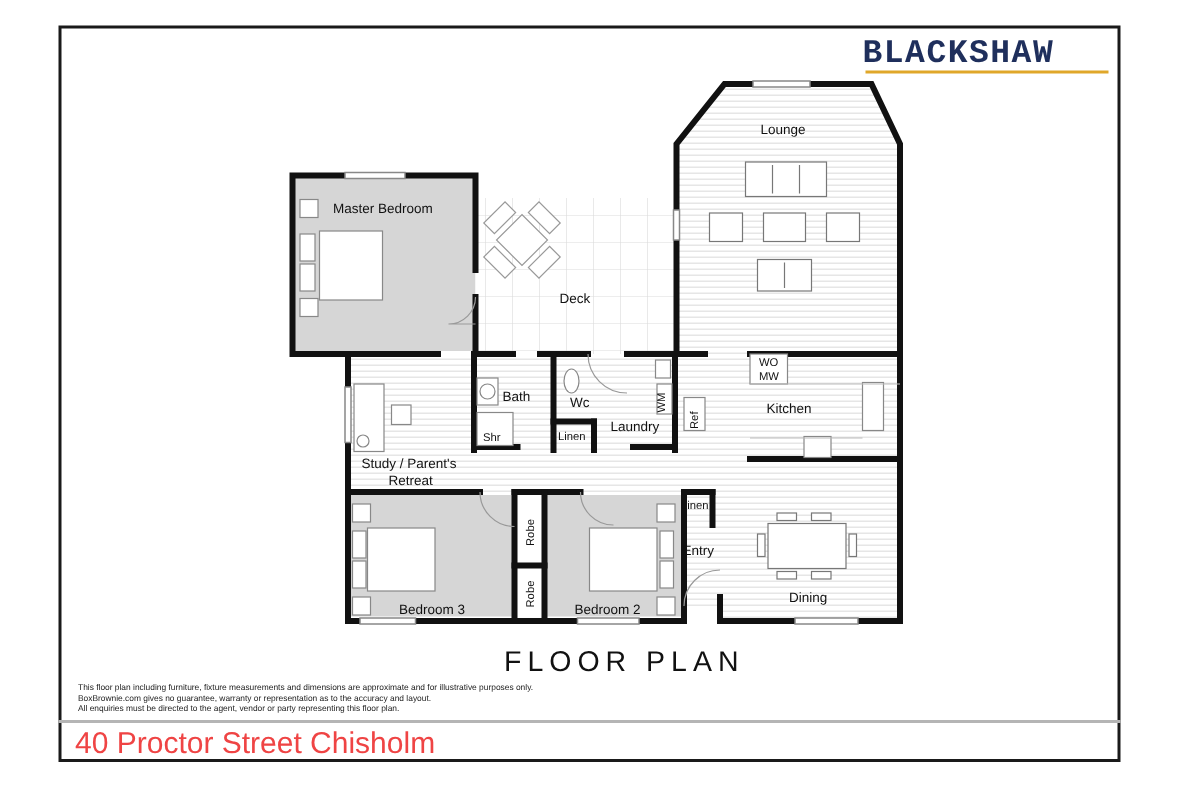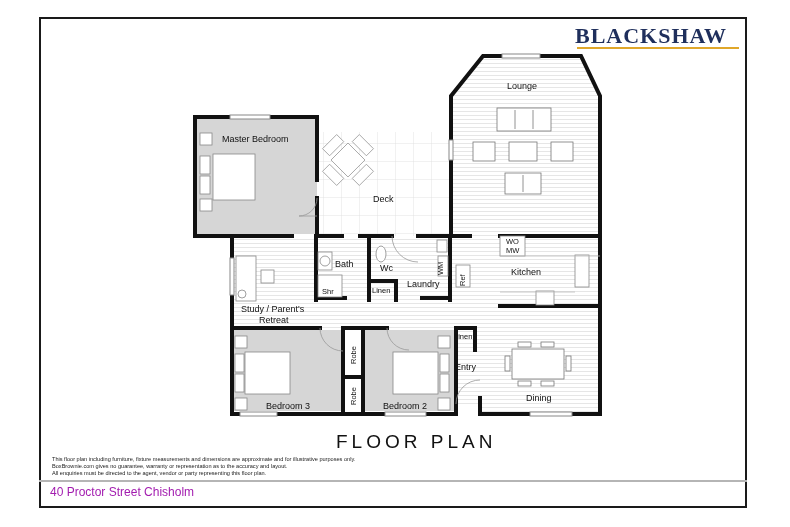--- a/index.html
+++ b/index.html
@@ -1,23 +1,23 @@
 <!DOCTYPE html>
 <html><head>
 <meta charset="utf-8">
 <style>
   html, body { margin: 0; padding: 0; background: #ffffff; }
   body { width: 790px; height: 527px; position: relative; overflow: hidden; font-family: "Liberation Sans", sans-serif; }
   .frame { position: absolute; left: 39px; top: 17px; width: 708px; height: 491px; border: 2px solid #1a1a1a; box-sizing: border-box; }
   .sep { position: absolute; left: 39px; top: 480px; width: 708px; height: 2px; background: #b5b5b5; }
-  .logo { position: absolute; left: 575px; top: 23px; font-family: Liberation Serif, serif; font-weight: bold; font-size: 22px; letter-spacing: 1px; color: #1f2f5c; }
+  .logo { position: absolute; left: 575px; top: 23px; font-family: Liberation Mono, monospace; font-weight: bold; font-size: 22px; letter-spacing: 1px; color: #1f2f5c; }
   .logo-underline { position: absolute; left: 577px; top: 47px; width: 162px; height: 2px; background: #e0a72a; }
   .fp-title { position: absolute; left: 336px; top: 431px; font-size: 19px; letter-spacing: 4px; color: #111; }
   .disclaimer { position: absolute; left: 52px; top: 456px; font-size: 5.6px; line-height: 7px; color: #222; }
-  .address { position: absolute; left: 50px; top: 485px; font-size: 12px; color: #a21caf; text-align: center; }
+  .address { position: absolute; left: 50px; top: 485px; font-size: 20px; color: #ef4444; text-align: center; }
   svg.plan { position: absolute; left: 0; top: 0; }
   .lbl { font-family: "Liberation Sans", sans-serif; font-size: 9px; fill: #111; }
   .lbl-s { font-family: "Liberation Sans", sans-serif; font-size: 7.5px; fill: #111; }
 </style>
 </head>
 <body>
 
 <div class="frame"></div>
 <div class="sep"></div>
 

